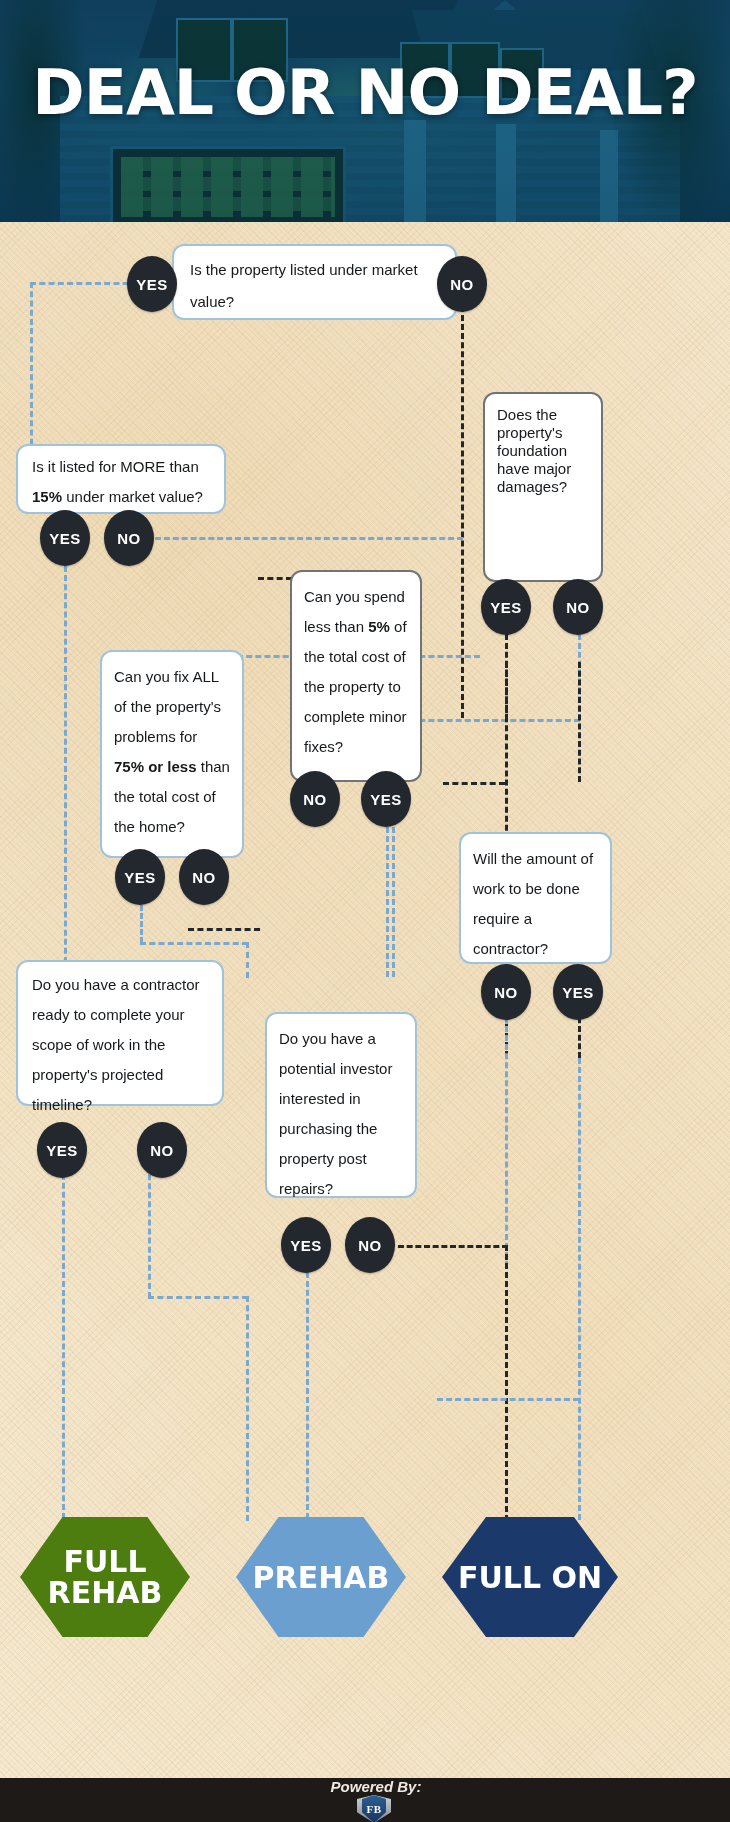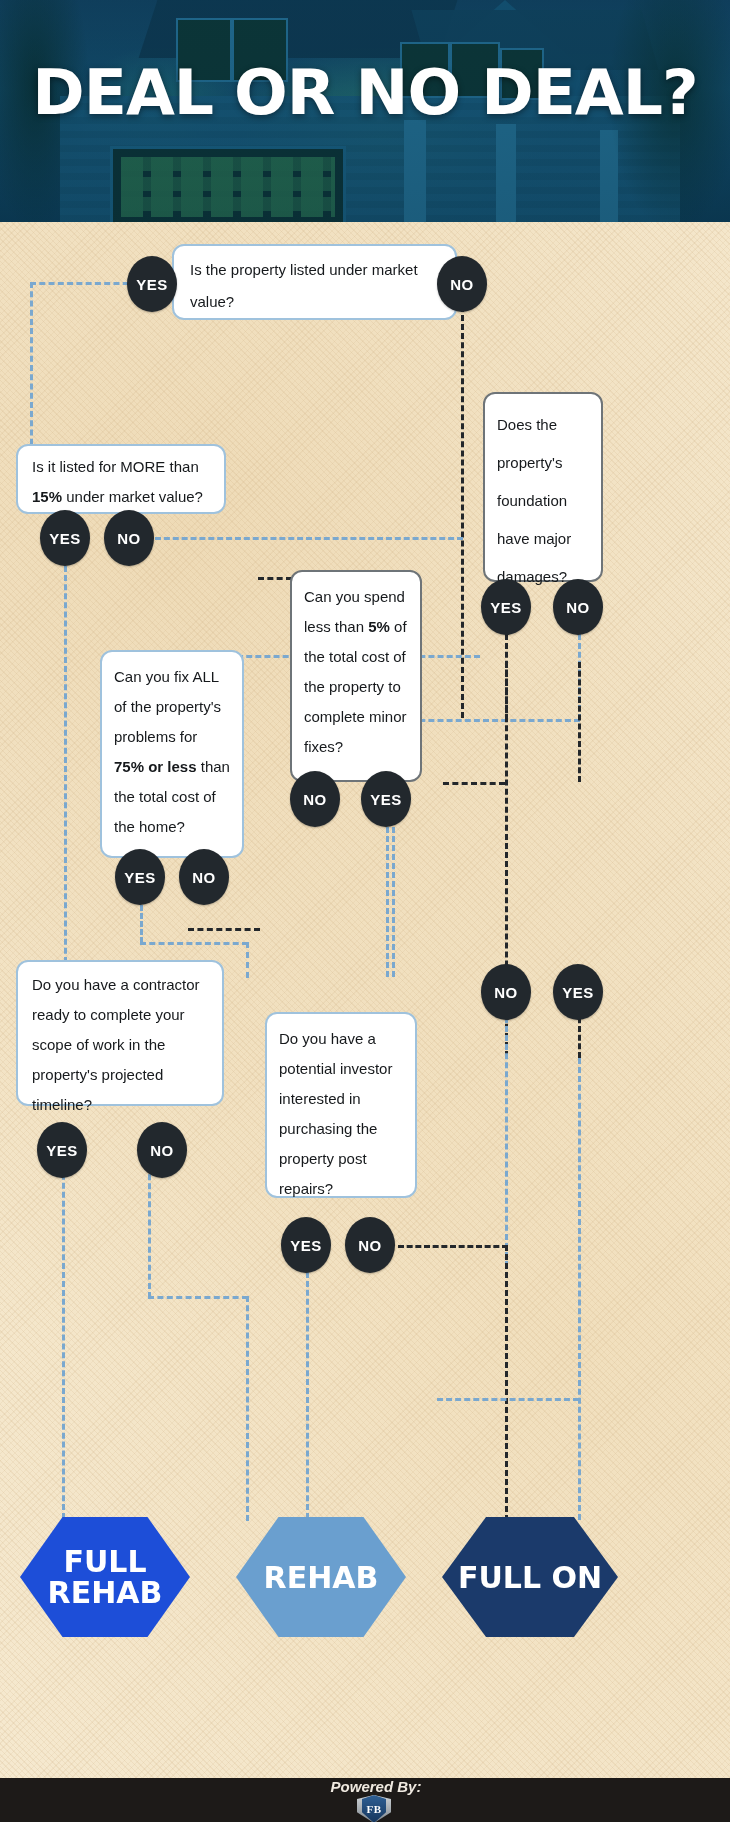--- a/index.html
+++ b/index.html
@@ -85,21 +85,21 @@
      background:#22282d;color:#fff;font-weight:bold;font-size:15px;
      display:flex;align-items:center;justify-content:center;letter-spacing:.5px;
      box-shadow:0 1px 2px rgba(0,0,0,.25);}
 
   
   .hex{position:absolute;width:170px;height:120px;
      clip-path:polygon(25% 0,75% 0,100% 50%,75% 100%,25% 100%,0 50%);
      display:flex;align-items:center;justify-content:center;text-align:center;
      color:#fff;font-family:"DejaVu Sans", sans-serif;font-weight:bold;
      font-size:30px;line-height:31px;letter-spacing:0px;}
-  #hex-full{left:20px;top:1517px;background:#1d4ed8;}
+  #hex-full{left:20px;top:1517px;background:#4d7c0f;}
   #hex-pre{left:236px;top:1517px;background:#6a9fcf;}
   #hex-move{left:442px;top:1517px;width:176px;background:#1b3a6b;}
 
   
   #footer{position:absolute;left:0;top:1778px;width:730px;height:44px;background:#1d1a18;
      display:flex;align-items:center;flex-direction:column;}
   #powered{color:#efe9e0;font-style:italic;font-weight:bold;font-size:15px;margin-left:22px;}
   #fb-shield{width:34px;height:38px;margin-left:18px;position:relative;
      background:linear-gradient(180deg,#cfd4d8,#7d858c);
      clip-path:polygon(50% 0,100% 14%,100% 62%,50% 100%,0 62%,0 14%);
@@ -202,21 +202,21 @@
     <div class="qbox" style="left:16px;top:222px;width:210px;height:70px;line-height:30px;padding:6px 14px;">
       <span>Is it listed for MORE than </span><b>15%</b><span> under market value?</span>
     </div>
     <div class="pill" style="left:40px;top:288px;">
       <span>YES</span>
     </div>
     <div class="pill" style="left:104px;top:288px;">
       <span>NO</span>
     </div>
 
-    <div class="qbox dark" style="left:483px;top:170px;width:120px;height:190px;line-height:38px;padding:12px 12px;">
+    <div class="qbox dark" style="left:483px;top:170px;width:120px;height:190px;line-height:18px;padding:12px 12px;">
       <span>Does the property's foundation have major damages?</span>
     </div>
     <div class="pill" style="left:481px;top:357px;">
       <span>YES</span>
     </div>
     <div class="pill" style="left:553px;top:357px;">
       <span>NO</span>
     </div>
 
     <div class="qbox dark" style="left:290px;top:348px;width:132px;height:212px;line-height:30px;padding:10px 12px;">
@@ -232,20 +232,23 @@
     <div class="qbox" style="left:100px;top:428px;width:144px;height:208px;line-height:30px;padding:10px 12px;">
       <span>Can you fix ALL of the property's problems for </span><b>75% or less</b><span> than the total cost of the home?</span>
     </div>
     <div class="pill" style="left:115px;top:627px;">
       <span>YES</span>
     </div>
     <div class="pill" style="left:179px;top:627px;">
       <span>NO</span>
     </div>
 
+    <div class="qbox" style="left:459px;top:610px;width:153px;height:132px;line-height:30px;padding:10px 12px;">
+      <span>Will the amount of work to be done require a contractor?</span>
+    </div>
     <div class="pill" style="left:481px;top:742px;">
       <span>NO</span>
     </div>
     <div class="pill" style="left:553px;top:742px;">
       <span>YES</span>
     </div>
 
     <div class="qbox" style="left:16px;top:738px;width:208px;height:146px;line-height:30px;padding:8px 14px;">
       <span>Do you have a contractor ready to complete your scope of work in the property's projected timeline?</span>
     </div>
@@ -265,21 +268,21 @@
     <div class="pill" style="left:345px;top:995px;">
       <span>NO</span>
     </div>
 
   </div>
 
   <div class="hex" id="hex-full">
     <span>FULL REHAB</span>
   </div>
   <div class="hex" id="hex-pre">
-    <span>REHAB</span>
+    <span>PREHAB</span>
   </div>
   <div class="hex" id="hex-move">
     <span>FULL ON</span>
   </div>
 
   <div id="footer">
     <div id="powered">Powered By:</div>
     <div id="fb-shield">
       <div id="fb-shield-in">FB</div>
     </div>

